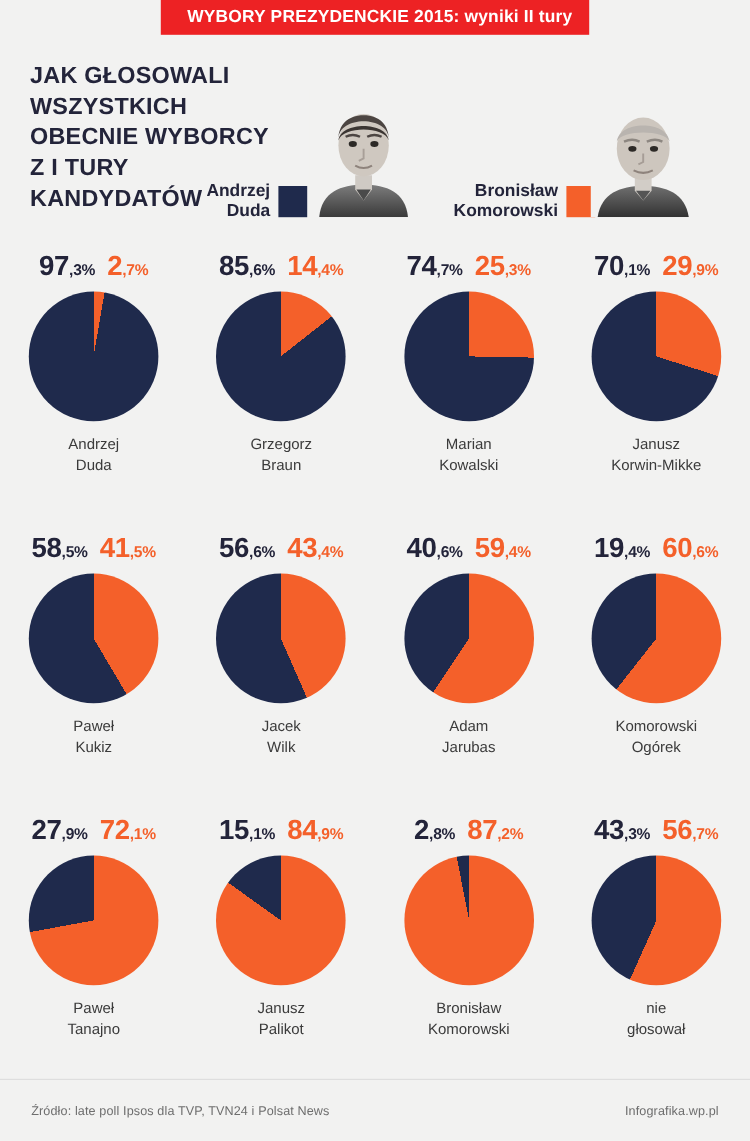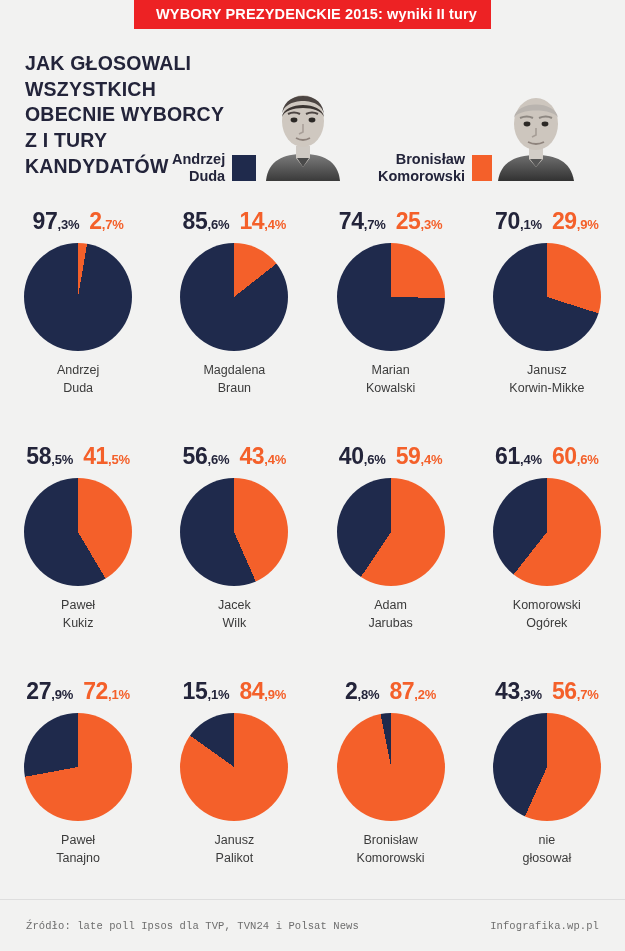--- a/index.html
+++ b/index.html
@@ -144,21 +144,20 @@
     border-top: 1px solid #dedede;
     display: flex;
     align-items: center;
     justify-content: space-between;
     padding: 0 26px;
   }
   .footer span {
     font-size: 10.5px;
     color: #6e6e6e;
     letter-spacing: 0.1px;
-    font-family: Liberation Mono, monospace;
   }
 </style>
 </head>
 <body>
 
 <div class="banner-row">
   <div class="banner">WYBORY PREZYDENCKIE 2015: wyniki II tury</div>
 </div>
 
 <div class="topblock">
@@ -260,21 +259,21 @@
           <span class="whole">85</span>
           <span class="frac">,6%</span>
         </div>
         <div class="pct orange">
           <span class="whole">14</span>
           <span class="frac">,4%</span>
         </div>
       </div>
       <div class="pie" style="background: conic-gradient(rgb(244, 96, 42) 0deg, rgb(244, 96, 42) 51.84deg, rgb(31, 42, 76) 51.84deg, rgb(31, 42, 76) 360deg);"></div>
       <div class="cand-name">
-        <div>Magdalena</div>
+        <div>Grzegorz</div>
         <div>Braun</div>
       </div>
     </div>
     <div class="cell">
       <div class="pct-row">
         <div class="pct navy">
           <span class="whole">74</span>
           <span class="frac">,7%</span>
         </div>
         <div class="pct orange">
@@ -352,21 +351,21 @@
       </div>
       <div class="pie" style="background: conic-gradient(rgb(244, 96, 42) 0deg, rgb(244, 96, 42) 213.84deg, rgb(31, 42, 76) 213.84deg, rgb(31, 42, 76) 360deg);"></div>
       <div class="cand-name">
         <div>Adam</div>
         <div>Jarubas</div>
       </div>
     </div>
     <div class="cell">
       <div class="pct-row">
         <div class="pct navy">
-          <span class="whole">61</span>
+          <span class="whole">19</span>
           <span class="frac">,4%</span>
         </div>
         <div class="pct orange">
           <span class="whole">60</span>
           <span class="frac">,6%</span>
         </div>
       </div>
       <div class="pie" style="background: conic-gradient(rgb(244, 96, 42) 0deg, rgb(244, 96, 42) 218.16deg, rgb(31, 42, 76) 218.16deg, rgb(31, 42, 76) 360deg);"></div>
       <div class="cand-name">
         <div>Komorowski</div>

